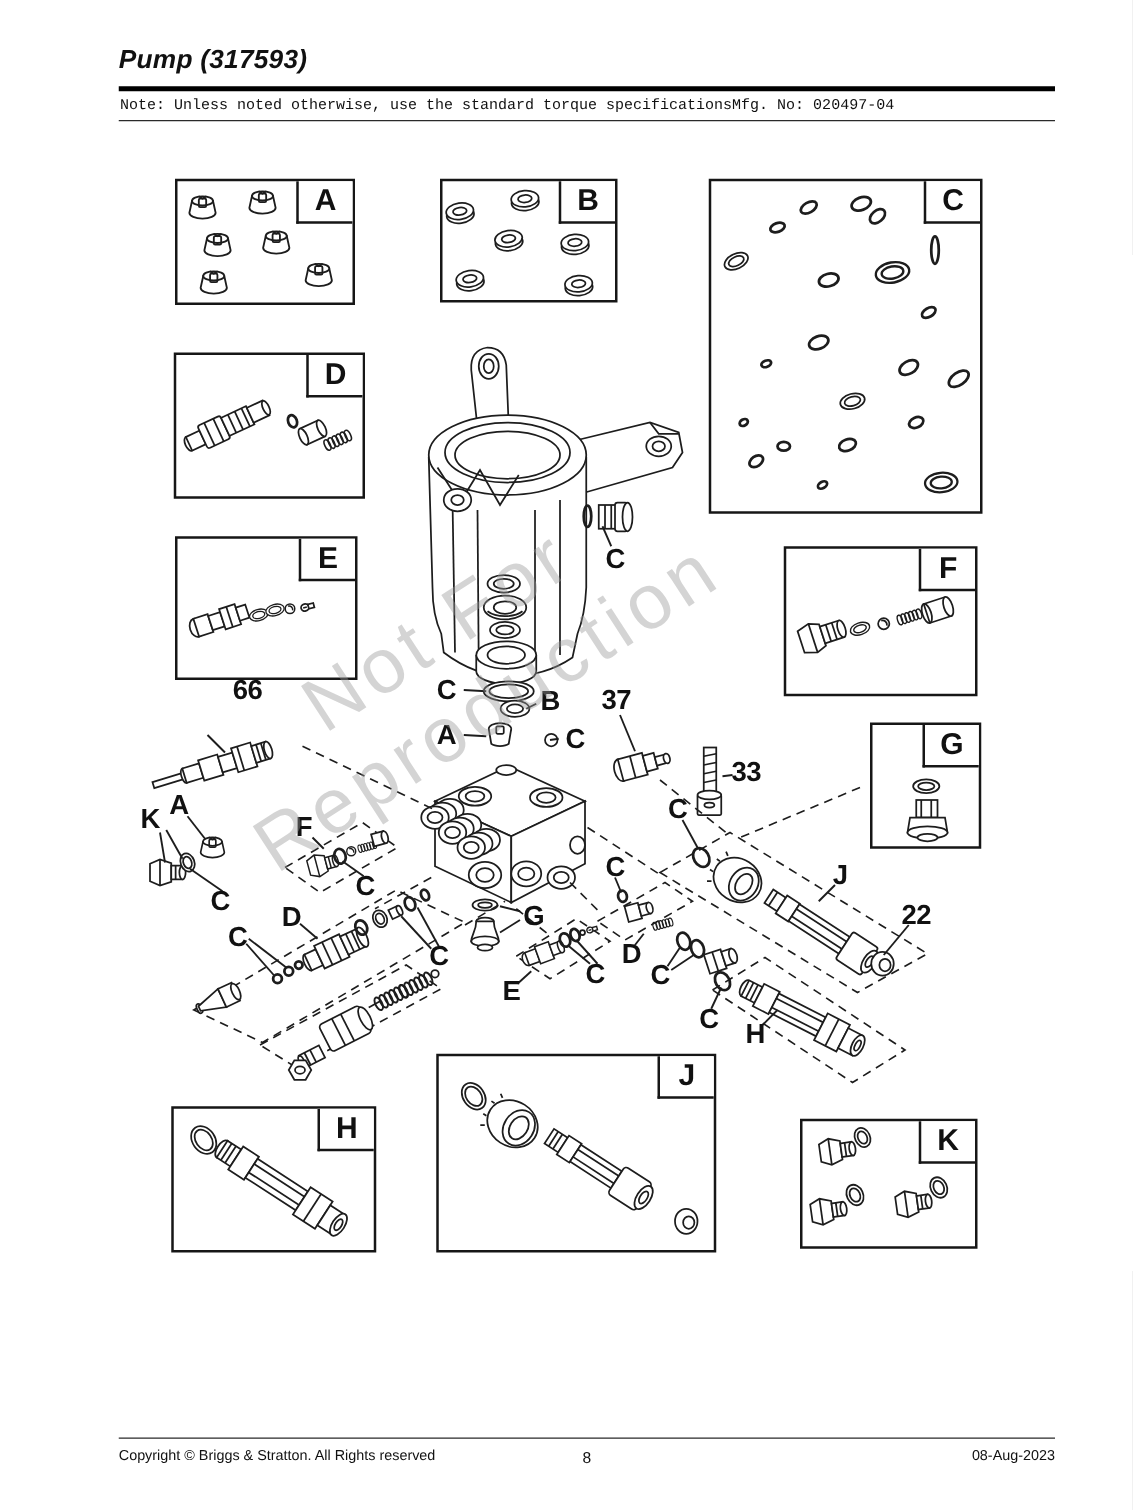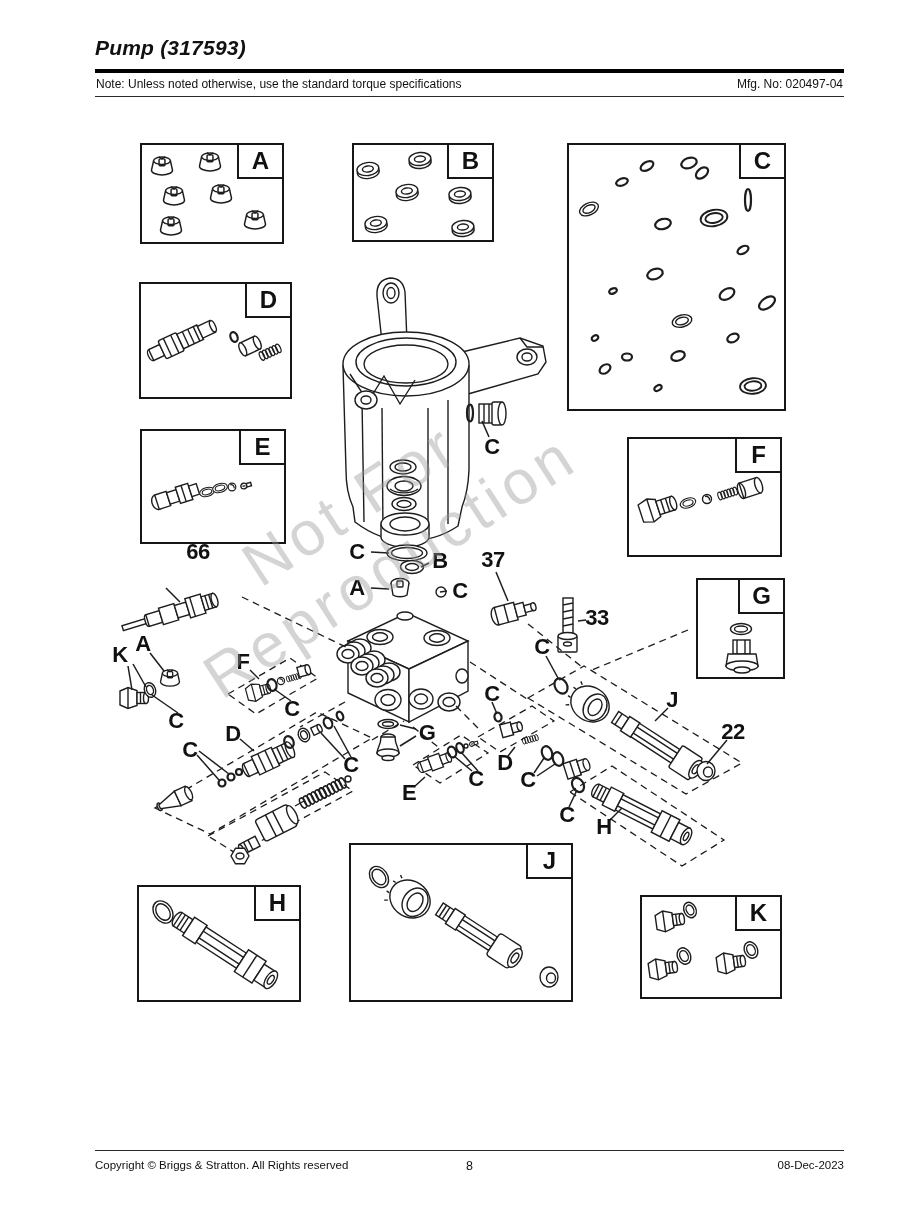--- a/index.html
+++ b/index.html
@@ -2,21 +2,21 @@
 <html><head>
 <meta charset="utf-8">
 <style>
   html,body{margin:0;padding:0;background:#e8e8e8;}
   .page{position:relative;width:906px;height:1208px;background:#ffffff;margin:0 auto;
         font-family:"Liberation Sans",sans-serif;color:#111;overflow:hidden;}
   
   .header{position:absolute;left:95px;right:62px;top:36px;}
   .title{font-size:21px;font-weight:700;font-style:italic;letter-spacing:.2px;}
   .rule-thick{height:4px;background:#000;margin-top:9px;}
-  .note-row{display:flex;justify-content:space-between;font-size:12px;padding:4px 1px 5px 1px;}
+  .note-row{display:flex;font-size:12px;padding:4px 1px 5px 1px;font-family:Liberation Mono, monospace;}
   .rule-thin{height:1px;background:#2a2a2a;}
   
   .footer{position:absolute;left:95px;right:62px;top:1150px;}
   .footer-row{display:flex;justify-content:space-between;align-items:baseline;font-size:11.5px;padding-top:8px;}
   .footer-row .pgnum{position:absolute;left:50%;transform:translateX(-50%);font-size:12.5px;}
   
   .art{position:absolute;left:0;top:0;width:906px;height:1208px;}
   .labels-layer{position:absolute;left:0;top:0;width:906px;height:1208px;}
   .detail-box{position:absolute;border:2px solid #161616;}
   .box-tab{position:absolute;top:0;right:0;width:43px;height:32px;border-left:2px solid #161616;
@@ -674,17 +674,17 @@
   <div class="watermark">
     <div>Not For</div>
     <div>Reproduction</div>
   </div>
 
   <div class="footer">
     <div class="rule-thin"></div>
     <div class="footer-row">
       <span>Copyright © Briggs &amp; Stratton. All Rights reserved</span>
       <span class="pgnum">8</span>
-      <span>08-Dec-2023</span>
+      <span>08-Aug-2023</span>
     </div>
   </div>
 
 </div>
 
 </body></html>

